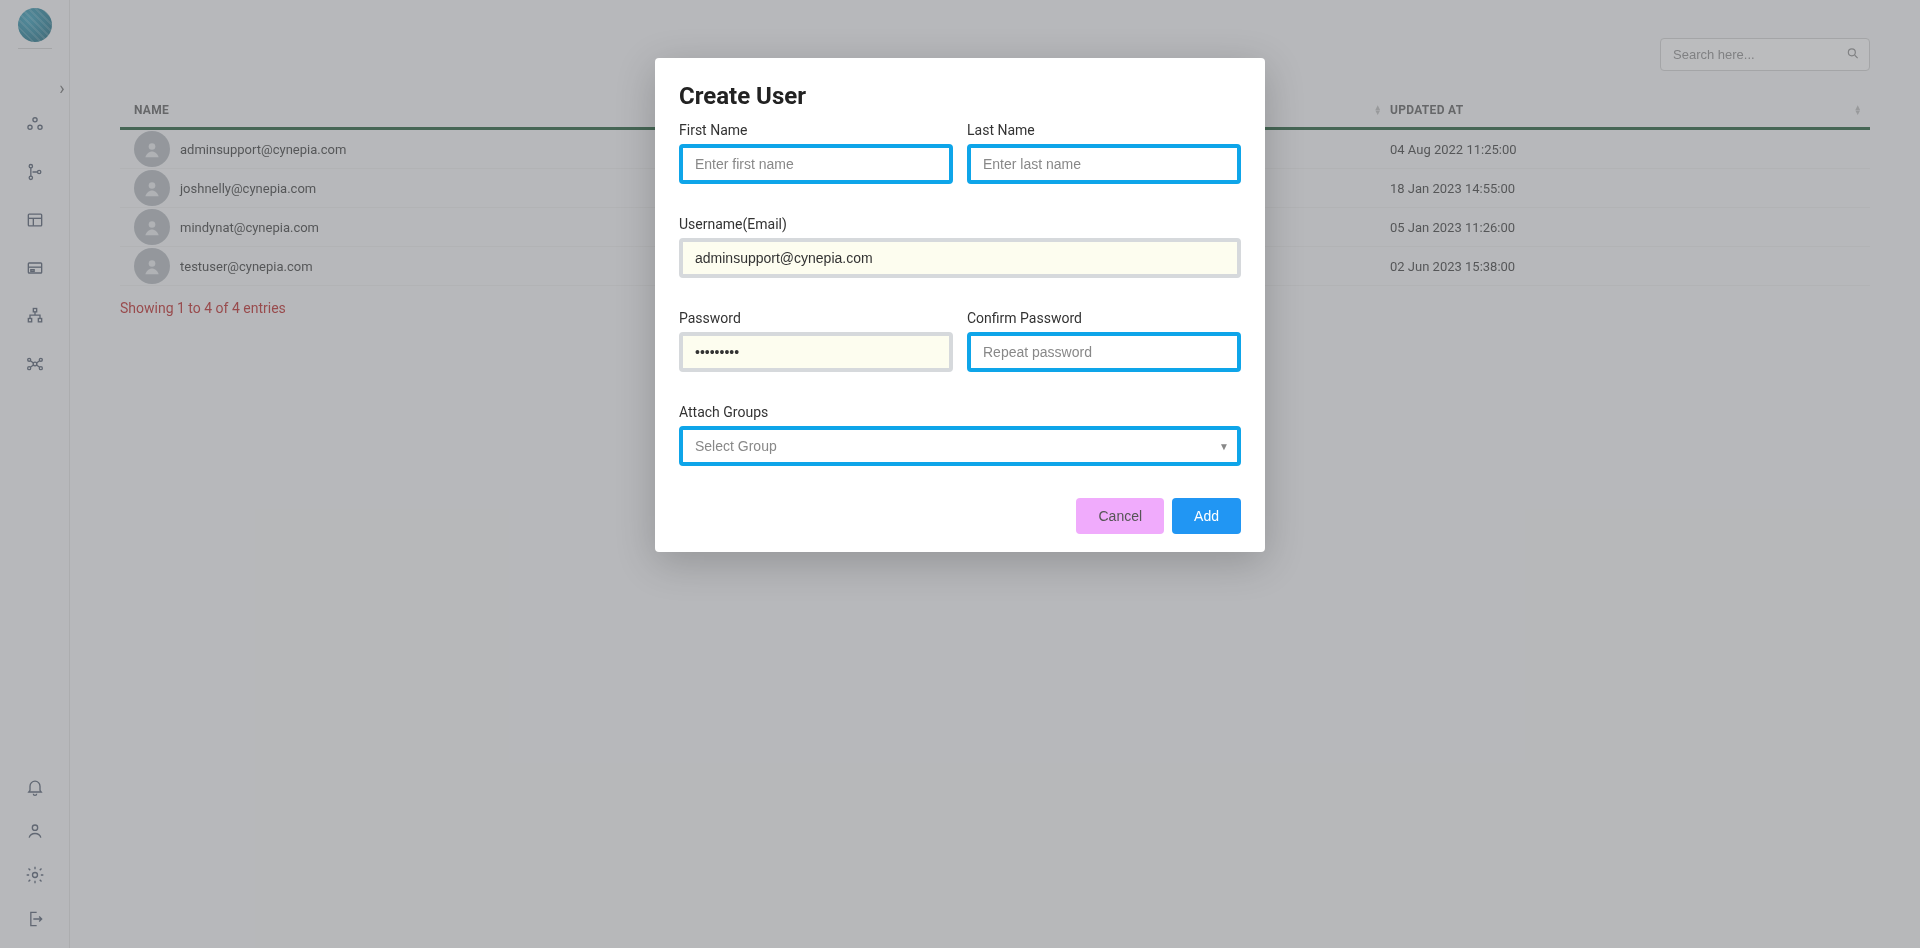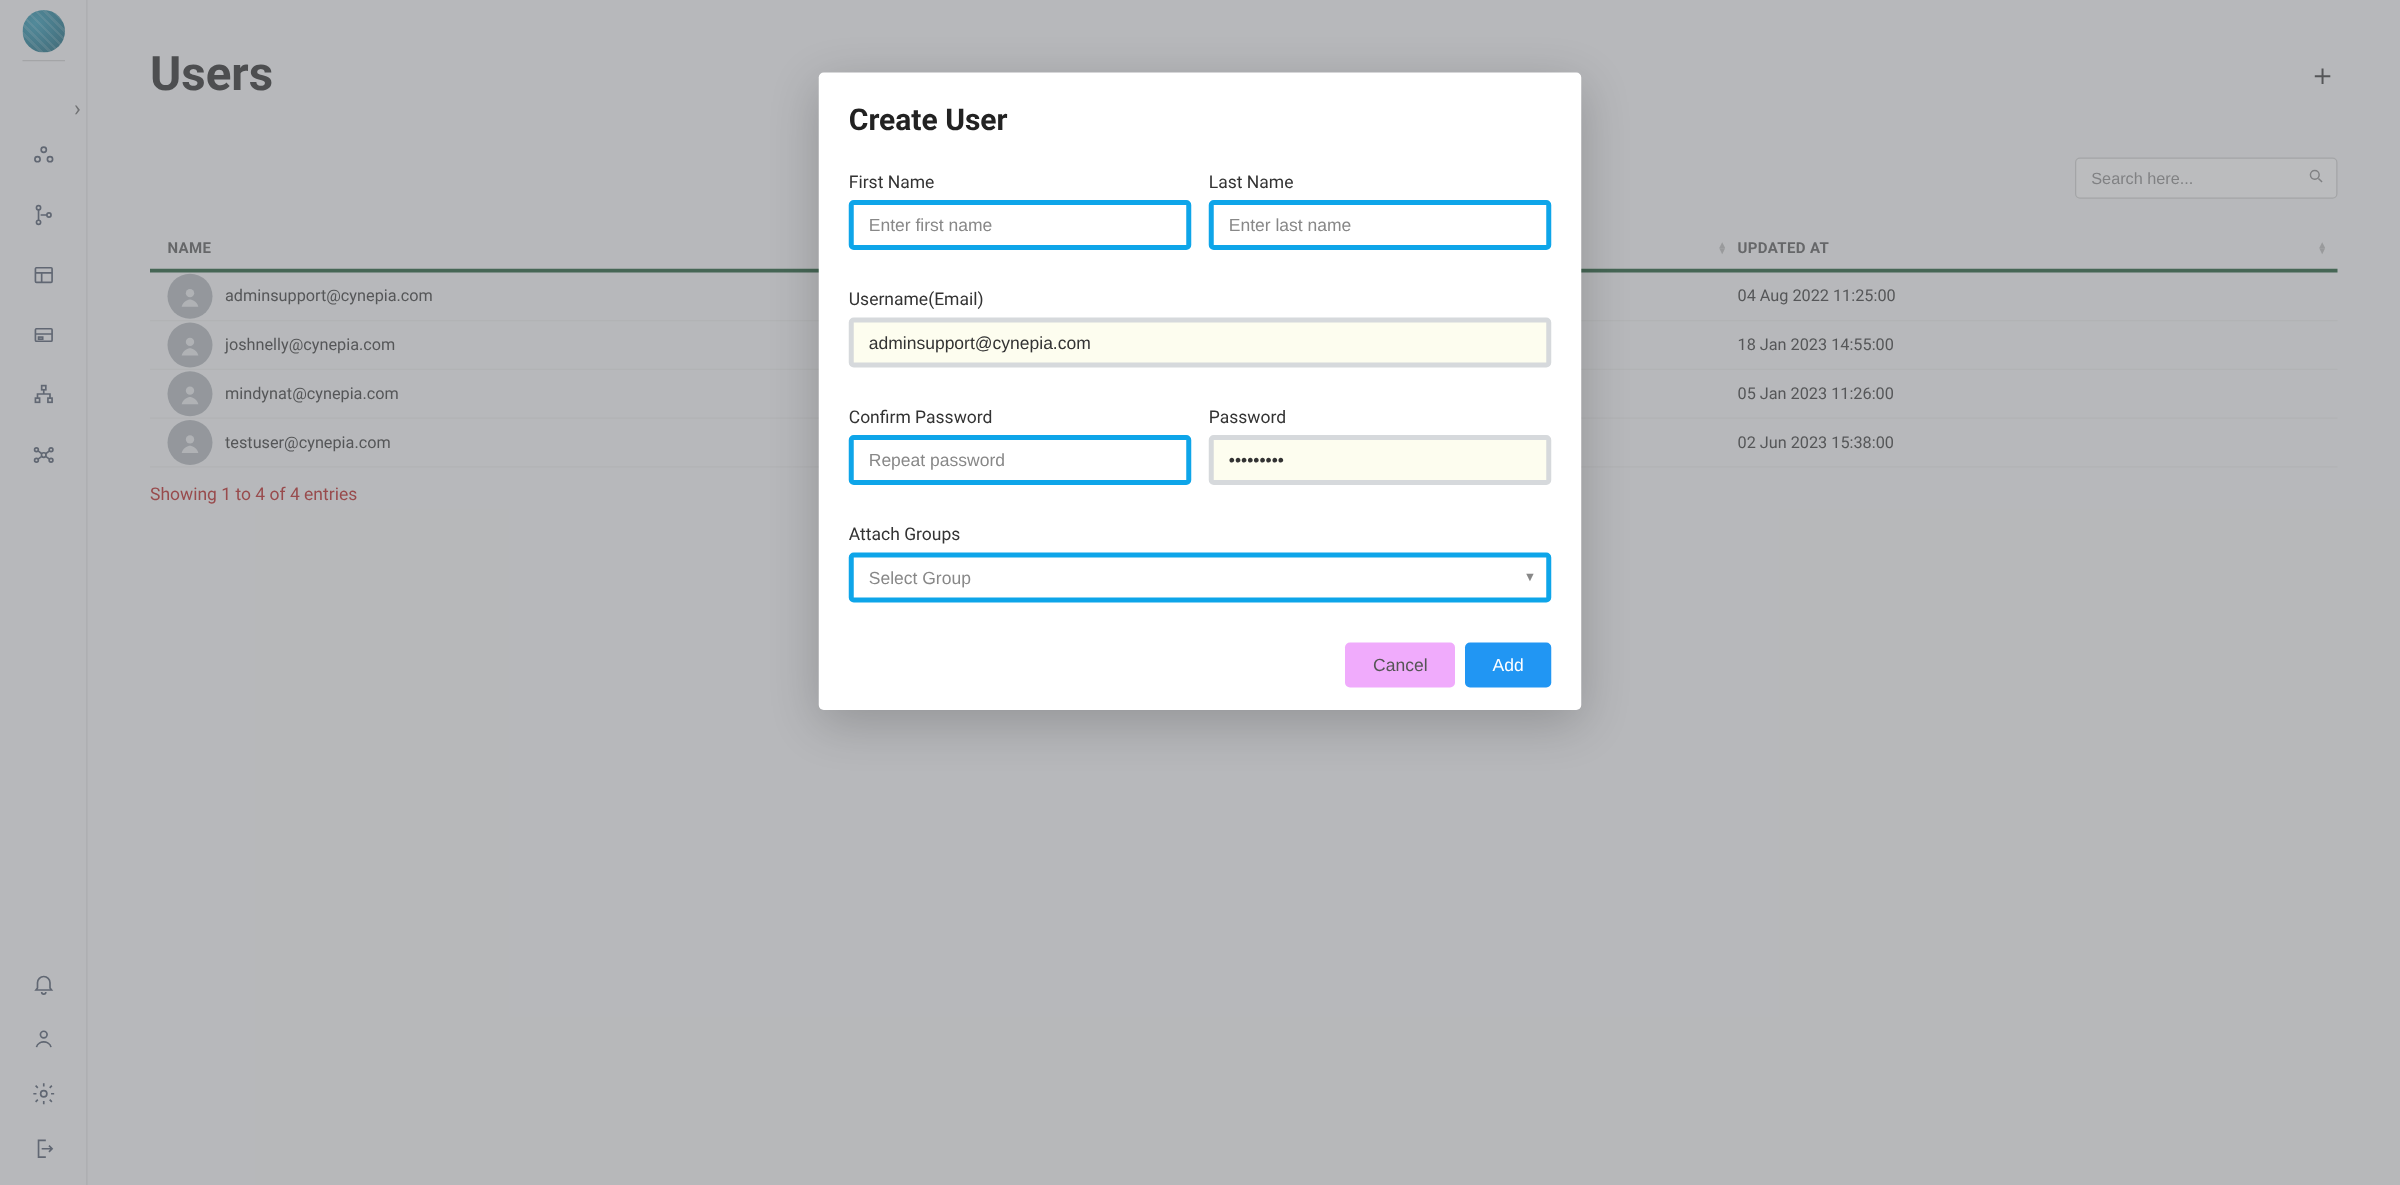--- a/index.html
+++ b/index.html
@@ -79,21 +79,21 @@
     
     .overlay {
       position: absolute; inset: 0; background: rgba(120,122,125,0.5);
       display: flex; align-items: flex-start; justify-content: center;
     }
     .modal {
       margin-top: 58px; width: 610px; background: #fff; border-radius: 4px;
       box-shadow: 0 10px 40px rgba(0,0,0,0.2);
       padding: 24px 24px 18px 24px;
     }
-    .modal-title { font-size: 24px; font-weight: 700; color: #222; margin-bottom: 28px; }
+    .modal-title { font-size: 24px; font-weight: 700; color: #222; margin-bottom: 12px; }
     .form-row { display: flex; gap: 14px; margin-bottom: 32px; }
     .form-group { flex: 1; display: flex; flex-direction: column; gap: 6px; }
     .form-group.full { flex: 1 1 100%; }
     .form-label { font-size: 14px; color: #333; }
     .form-input {
       width: 100%; padding: 8px 12px; border: 4px solid #0ea5e9; border-radius: 4px;
       font-size: 14px; color: #333; background: #fff;
     }
     .form-input::placeholder { color: #888; }
     .form-input.autofill { background: #fdfdef; border-color: #d6d9dc; }
@@ -192,24 +192,20 @@
     <div class="nav-icon">
       <svg viewBox="0 0 24 24">
           <path d="M14 4h-7v16h7"></path>
           <path d="M10 12h10M17 9l3 3-3 3"></path>
         </svg>
     </div>
   </div>
 </div>
 
 <div class="main">
-  <div class="page-header">
-    <div class="page-title">Users</div>
-    <div class="add-icon">＋</div>
-  </div>
 
   <div class="toolbar">
     <div class="search-box">
       <input type="text" placeholder="Search here..." style="">
       <span class="sicon">
         <svg width="14" height="14" viewBox="0 0 24 24" fill="none" stroke="#888" stroke-width="2">
             <circle cx="10" cy="10" r="6"></circle>
             <line x1="15" y1="15" x2="20" y2="20"></line>
           </svg>
       </span>
@@ -314,26 +310,26 @@
 
     <div class="form-row">
       <div class="form-group full">
         <label class="form-label">Username(Email)</label>
         <input class="form-input autofill" type="text" value="adminsupport@cynepia.com" style="">
       </div>
     </div>
 
     <div class="form-row">
       <div class="form-group">
+        <label class="form-label">Password</label>
+        <input class="form-input autofill" type="text" value="•••••••••" style="">
+      </div>
+      <div class="form-group">
         <label class="form-label">Confirm Password</label>
         <input class="form-input" type="text" placeholder="Repeat password" style="">
-      </div>
-      <div class="form-group">
-        <label class="form-label">Password</label>
-        <input class="form-input autofill" type="text" value="•••••••••" style="">
       </div>
     </div>
 
     <div class="form-row">
       <div class="form-group full">
         <label class="form-label">Attach Groups</label>
         <div class="select-box">
           <input class="form-input" readonly="" value="Select Group" style="">
           <span class="select-caret">▼</span>
         </div>

